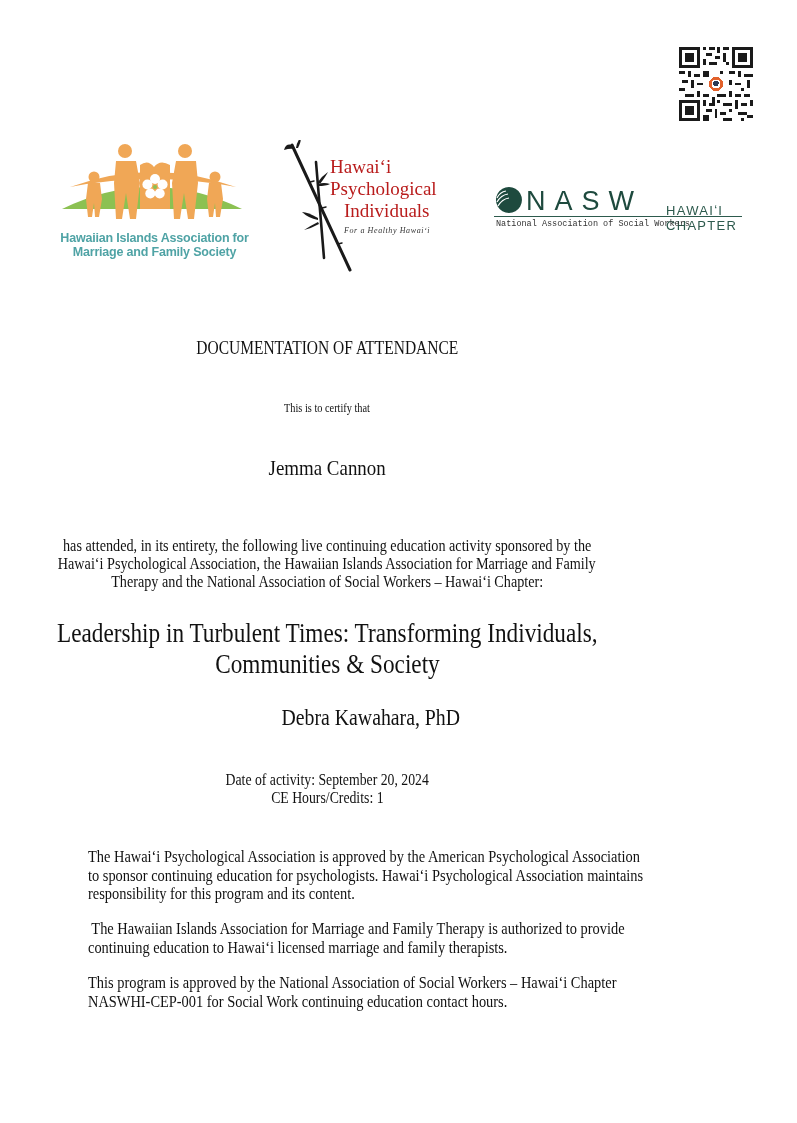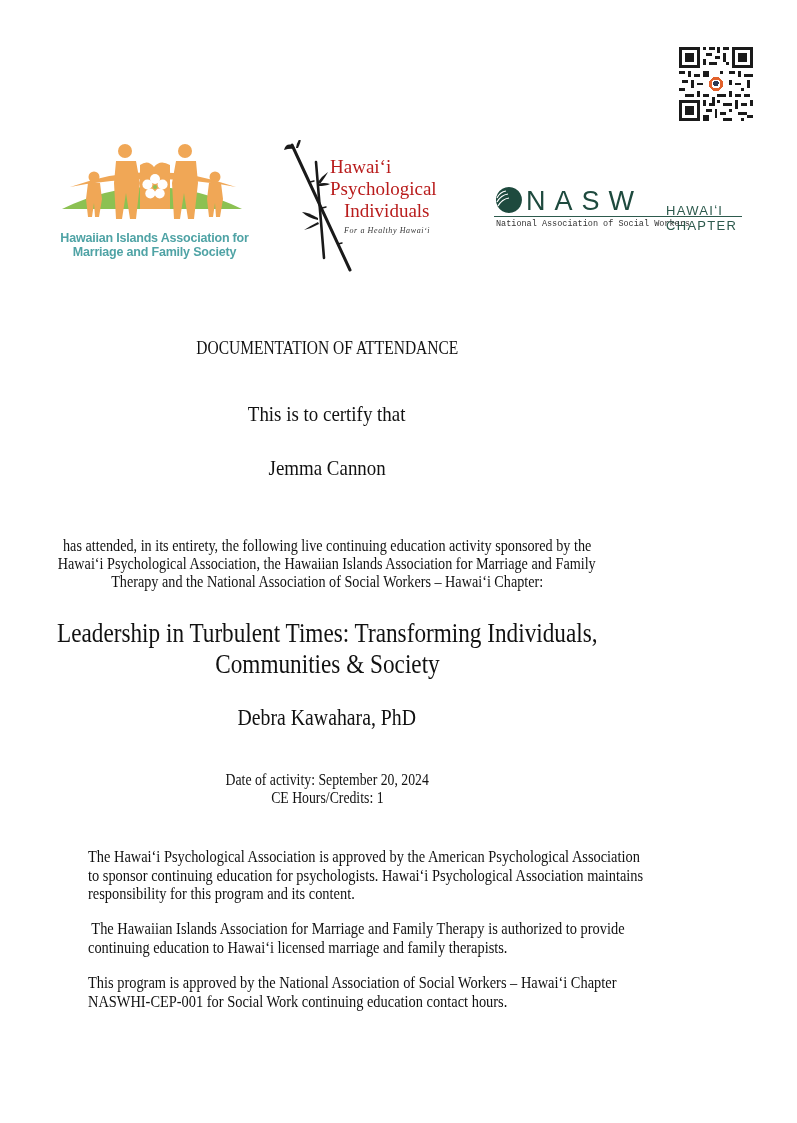--- a/index.html
+++ b/index.html
@@ -18,25 +18,25 @@
   .logo-hpa { left:284px; top:140px; width:170px; height:135px; }
   .hpa-line { position:absolute; font-family:"Liberation Serif", serif; color:#b91c1c; font-size:19px; line-height:20px; }
   .hpa-tag { position:absolute; font-family:"Liberation Serif", serif; font-style:italic; color:#333; font-size:8px; letter-spacing:0.6px; }
   .logo-nasw { left:494px; top:184px; width:250px; height:50px; }
   .nasw-letters { position:absolute; left:32px; top:2px; font-family:"Liberation Sans", sans-serif; color:#1e4a3e; font-size:27px; letter-spacing:9px; line-height:30px; }
   .nasw-chapter { position:absolute; left:144px; top:19px; font-family:Liberation Sans, sans-serif; color:#2d5a4d; font-size:13px; letter-spacing:1.3px;padding-left:28px; }
   .nasw-rule { position:absolute; left:0; top:32px; width:248px; height:1px; background:#2d5a4d; }
   .nasw-sub { position:absolute; left:2px; top:35px; font-family:Liberation Mono, monospace; color:#333; font-size:8.5px; }
 
   .t-heading { top:338px; font-size:18px; }
-  .t-certify { top:401px; font-size:22px; }
+  .t-certify { top:401px; font-size:12px; }
   .t-name { top:455px; font-size:22px; }
   .t-body { font-size:16.5px; line-height:18px; }
   .t-course { font-size:27px; line-height:31px; }
-  .t-presenter { top:705px; font-size:23px; }
+  .t-presenter { top:705px; font-size:23px;margin-left:44px; }
   .t-meta { font-size:16px; line-height:18px; }
 
   .para { position:absolute; left:88px; font-size:16px; line-height:18.5px; }
 </style>
 </head>
 <body>
 
 <div class="abs qr">
   <svg width="74" height="74" viewBox="0 0 25 25" shape-rendering="crispEdges">
     <rect width="25" height="25" fill="#fff"></rect>

